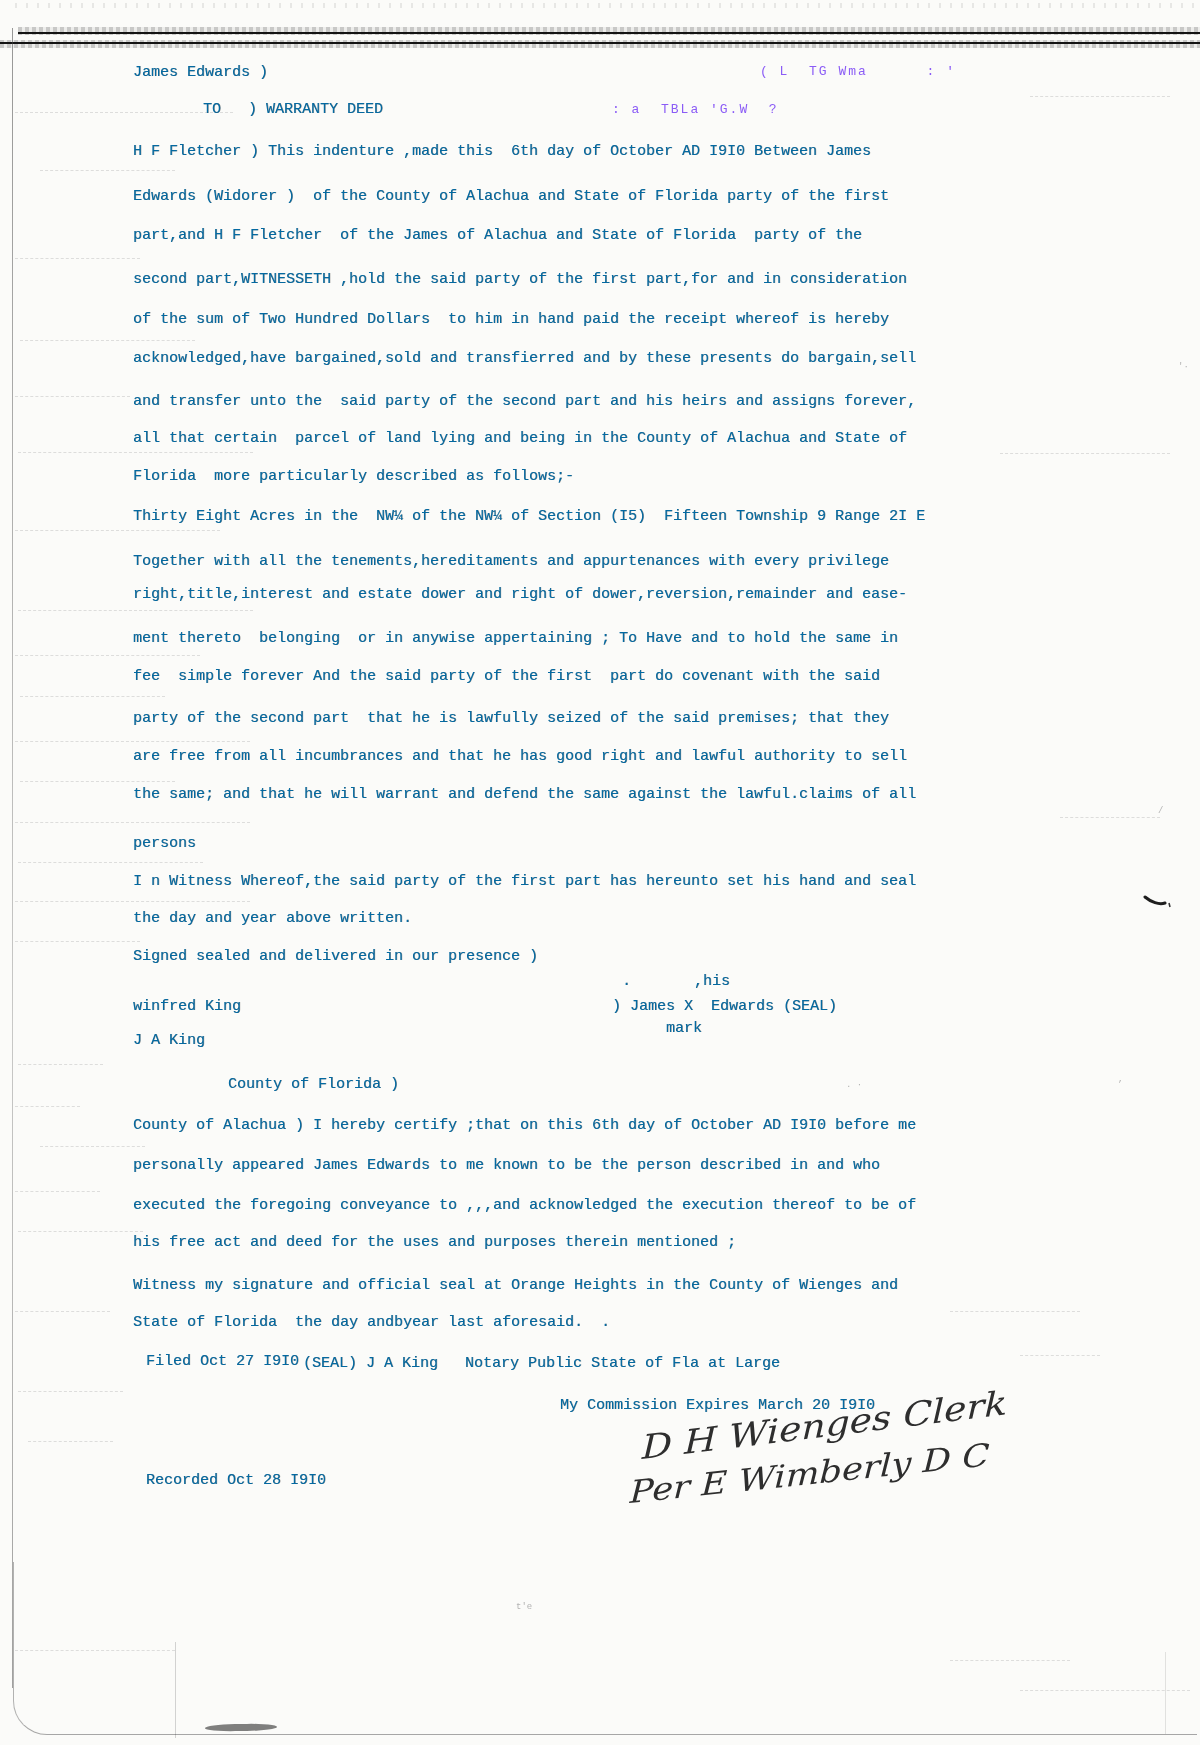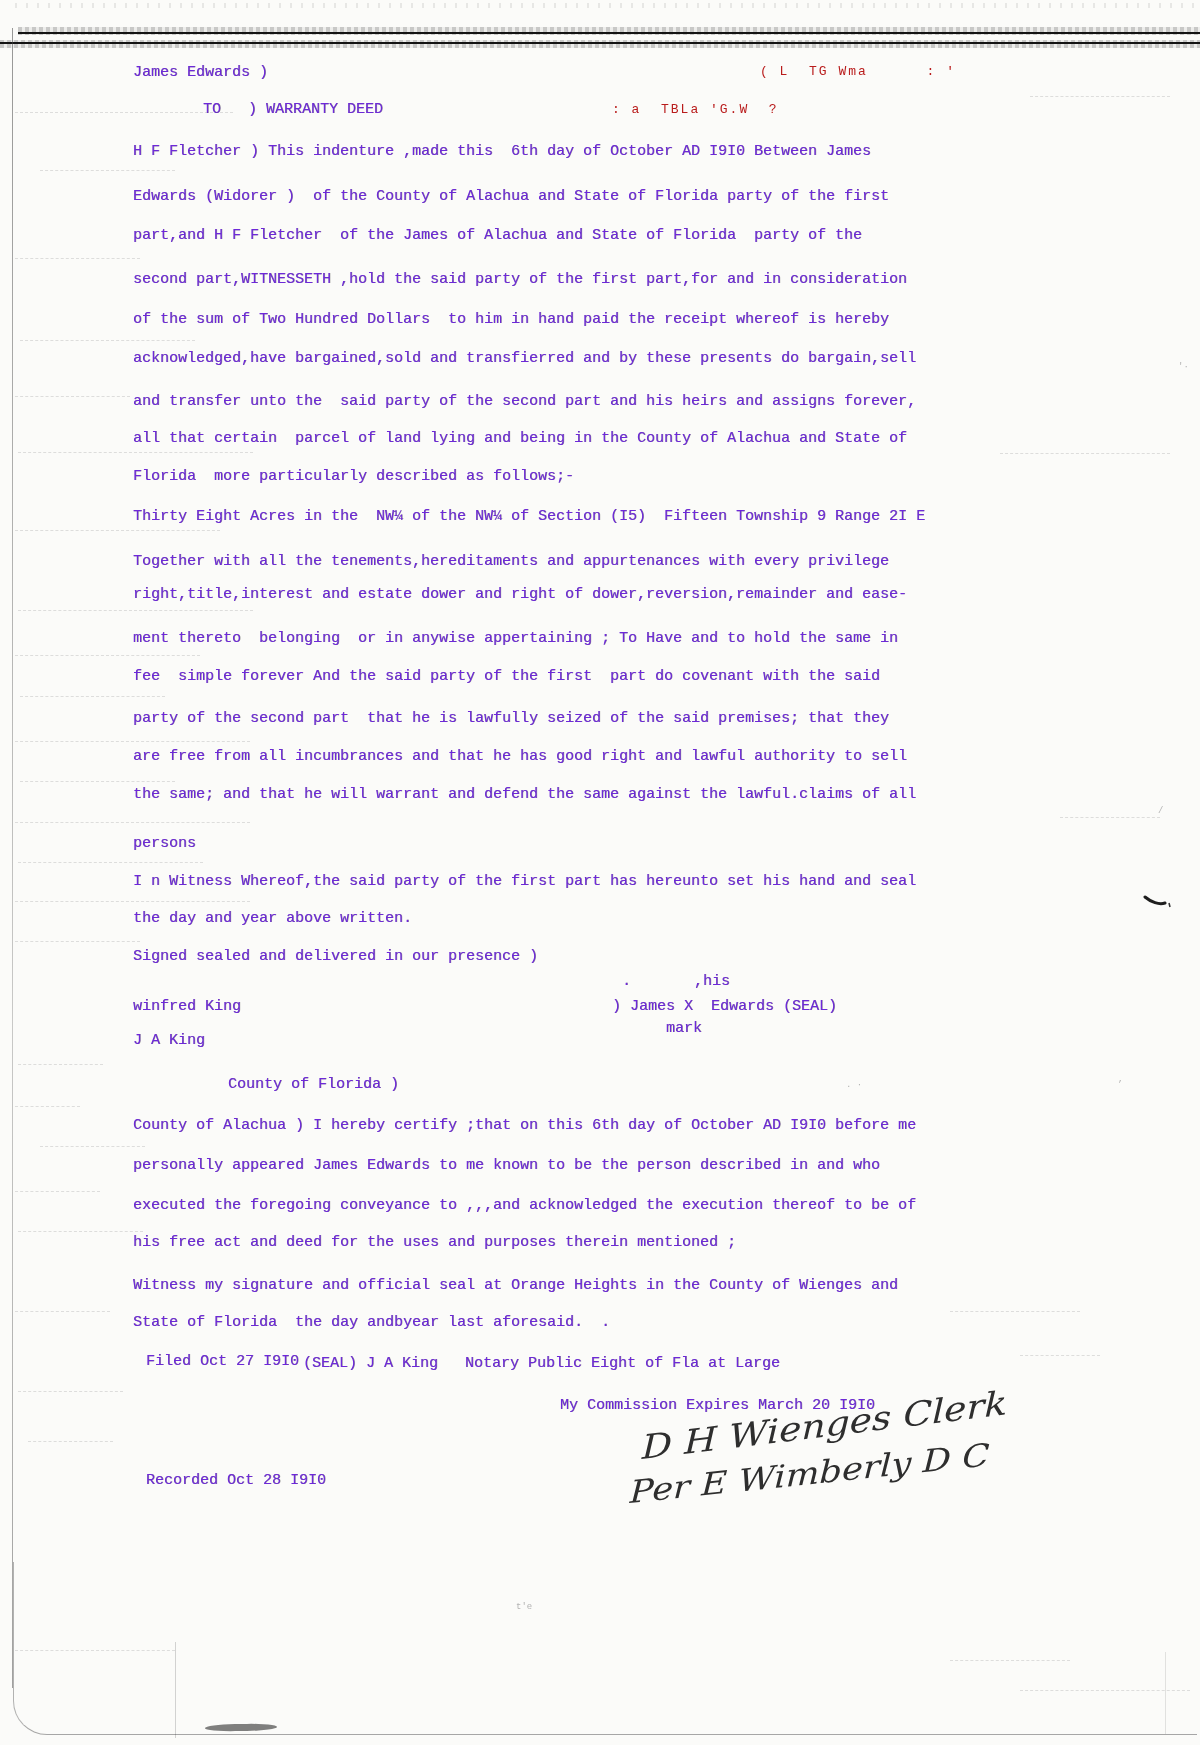--- a/index.html
+++ b/index.html
@@ -7,28 +7,28 @@
     position:relative;
     width:1200px;height:1745px;
     background:#fbfbf9;
     font-family:"Liberation Mono","DejaVu Sans Mono",monospace;
     overflow:hidden;
   }
   
   .tl{
     position:absolute;
     font-size:15px;line-height:17px;
-    color:#6d28d9;
+    color:#0369a1;
     white-space:pre;
     text-shadow:0.4px 0 0 rgba(25,25,25,.45);
   }
   
   .ghost{
     position:absolute;
-    font-size:13px;color:#b91c1c;
+    font-size:13px;color:#8b5cf6;
     white-space:pre;letter-spacing:2px;
     filter:blur(.3px);
   }
   
   .noise{position:absolute;height:0;border-top:1px dashed rgba(70,70,70,.16);}
   .speck{position:absolute;color:#b3b3b3;font-size:9px;white-space:pre;}
   
   .band{position:absolute;background:repeating-linear-gradient(90deg,rgba(130,130,130,.42) 0 4px,rgba(175,175,175,.18) 4px 7px);}
   .band i{position:absolute;left:0;width:100%;height:2px;background:#141414;display:block;}
   #topstrip{position:absolute;left:15px;top:3px;width:1180px;height:5px;
@@ -102,21 +102,21 @@
 <div class="tl" style="left:612px;top:998px">) James X  Edwards (SEAL)</div>
 <div class="tl" style="left:666px;top:1020px">mark</div>
 <div class="tl" style="left:133px;top:1032px">J A King</div>
 <div class="tl" style="left:228px;top:1076px">County of Florida )</div>
 <div class="tl" style="left:133px;top:1117px">County of Alachua ) I hereby certify ;that on this 6th day of October AD I9I0 before me</div>
 <div class="tl" style="left:133px;top:1157px">personally appeared James Edwards to me known to be the person described in and who</div>
 <div class="tl" style="left:133px;top:1197px">executed the foregoing conveyance to ,,,and acknowledged the execution thereof to be of</div>
 <div class="tl" style="left:133px;top:1234px">his free act and deed for the uses and purposes therein mentioned ;</div>
 <div class="tl" style="left:133px;top:1277px">Witness my signature and official seal at Orange Heights in the County of Wienges and</div>
 <div class="tl" style="left:133px;top:1314px">State of Florida  the day andbyear last aforesaid.  .</div>
-<div class="tl" style="left:303px;top:1355px">(SEAL) J A King   Notary Public Eight of Fla at Large</div>
+<div class="tl" style="left:303px;top:1355px">(SEAL) J A King   Notary Public State of Fla at Large</div>
 <div class="tl" style="left:560px;top:1397px">My Commission Expires March 20 I9I0</div>
 <div class="tl" style="left:146px;top:1353px">Filed Oct 27 I9I0</div>
 <div class="tl" style="left:146px;top:1472px">Recorded Oct 28 I9I0</div>
 
 <div class="sig" id="sig1">D H Wienges Clerk</div>
 <div class="sig" id="sig2">Per E Wimberly D C</div>
 
 <svg id="stray-swoosh" width="30" height="16">
   <path d="M2,3 C8,8 16,11 22,9" stroke="#1e1e1e" stroke-width="3" fill="none" stroke-linecap="round"></path>
   <path d="M26,9 l1,4" stroke="#333" stroke-width="1.5" fill="none"></path>

